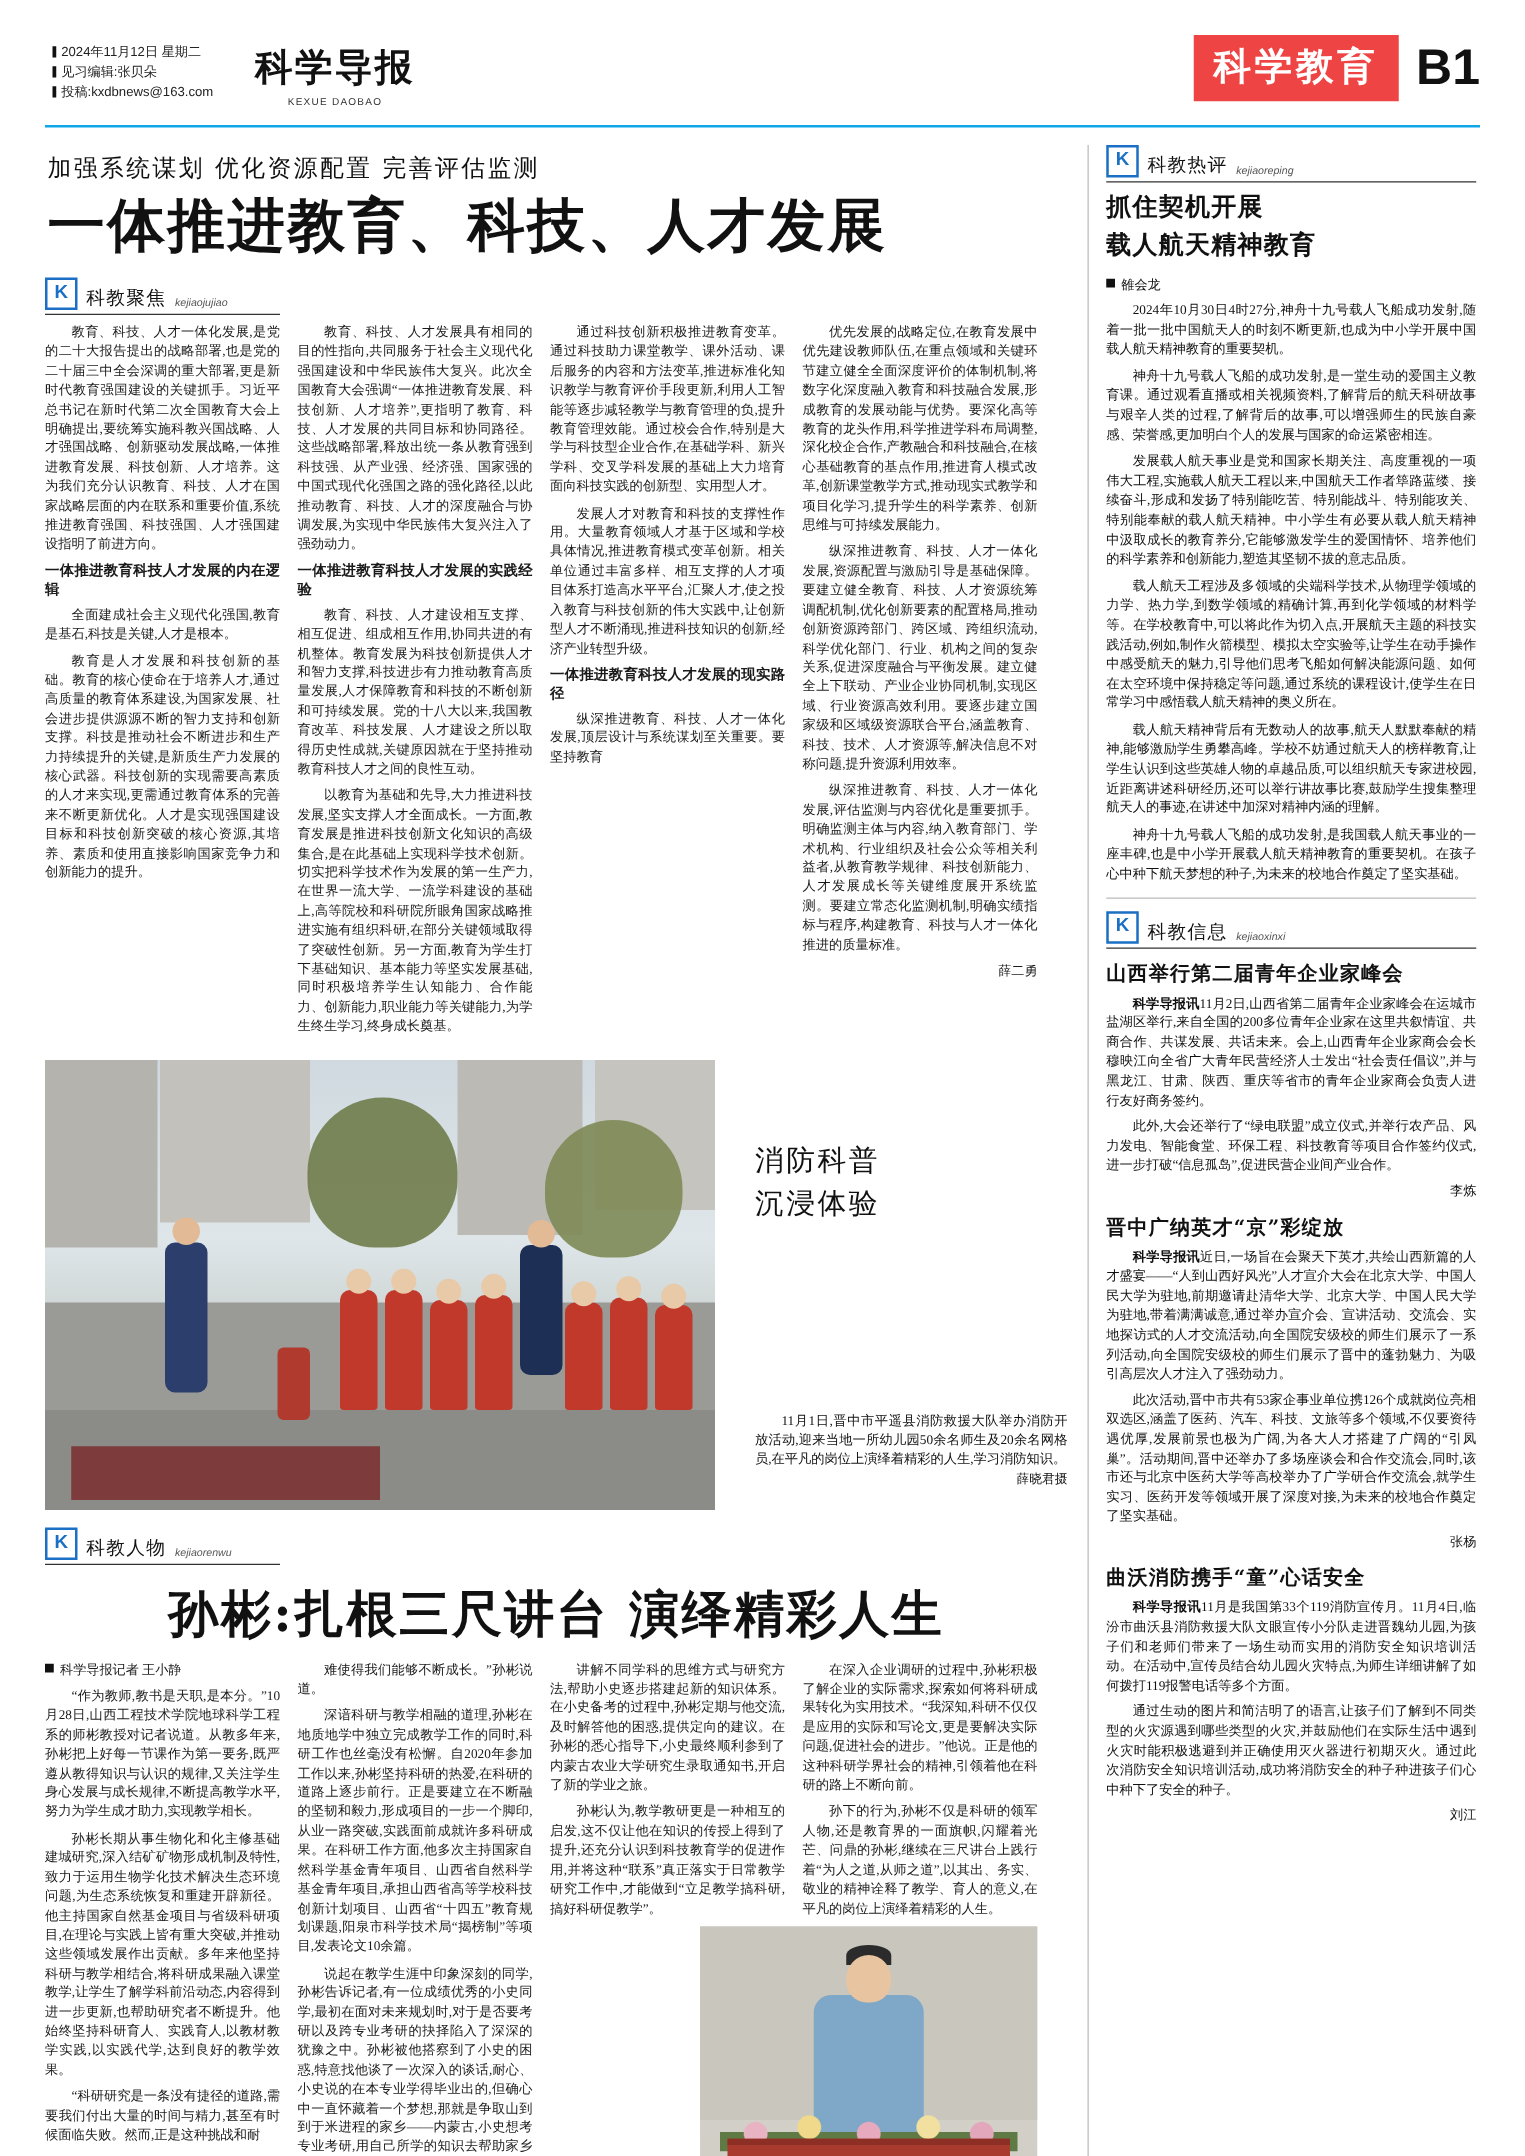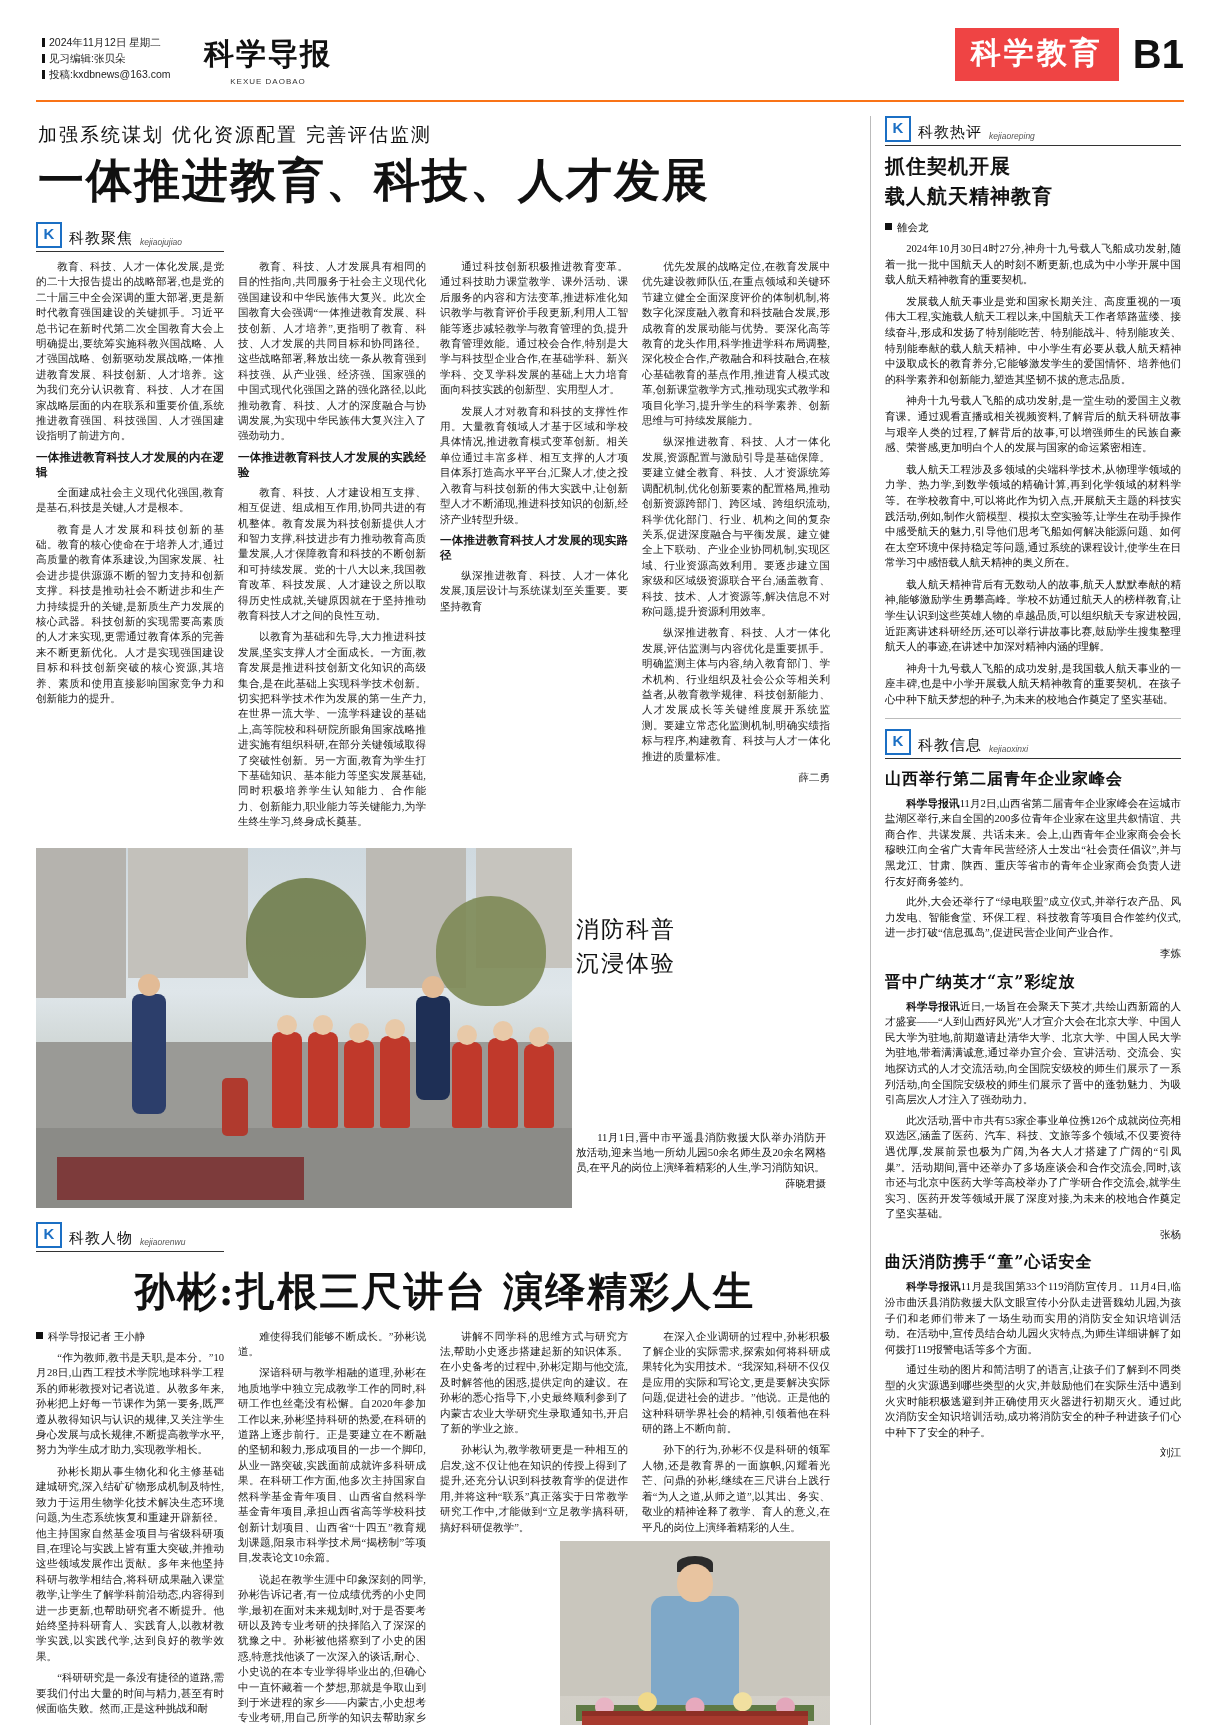--- a/index.html
+++ b/index.html
@@ -1,20 +1,20 @@
 <!DOCTYPE html>
 <html><head>
 <meta charset="utf-8">
 <style>
   html,body{margin:0;padding:0;background:#fff;}
   body{width:1220px;height:1725px;font-family:"Liberation Serif","DejaVu Serif",serif;color:#111;}
   .page{position:relative;width:1220px;height:1725px;background:#fff;box-sizing:border-box;padding:28px 36px 18px 36px;}
 
   
-  .masthead{position:relative;height:72px;border-bottom:2px solid #f97316;}
+  .masthead{position:relative;height:72px;border-bottom:2px solid #0ea5e9;}
   .mh-meta{position:absolute;left:6px;top:6px;font-size:10.5px;line-height:16px;color:#222;font-family:"Liberation Sans",sans-serif;}
   .mh-meta div{white-space:nowrap;}
   .mh-meta .bar{display:inline-block;width:3px;height:9px;background:#111;margin-right:4px;vertical-align:-1px;}
   .mh-logo{position:absolute;left:168px;top:6px;font-size:30px;font-weight:bold;letter-spacing:2px;font-family:"DejaVu Serif",serif;}
   .mh-logo .sub{display:block;font-size:8px;letter-spacing:1px;font-family:"Liberation Sans",sans-serif;font-weight:normal;color:#333;margin-top:2px;text-align:center;}
   .mh-right{position:absolute;right:0;top:0;display:flex;align-items:center;gap:14px;}
   .mh-sec{background:#ef4444;color:#fff;font-size:30px;font-weight:bold;padding:5px 16px 7px 16px;letter-spacing:3px;font-family:"DejaVu Serif",serif;}
   .mh-page{font-size:40px;font-weight:bold;font-family:"Liberation Sans",sans-serif;}
 
   
@@ -34,21 +34,21 @@
 
   
   .cols4{display:flex;gap:14px;}
   .cols4 .c{width:188px;}
   .tcol{font-size:10.6px;line-height:15.4px;text-align:justify;color:#1a1a1a;}
   .tcol p{margin:0 0 6px 0;text-indent:2em;}
   .tcol h4{font-size:11.5px;font-weight:bold;margin:6px 0 4px 0;text-indent:0;}
   .byline{text-align:right;font-size:10.5px;margin-top:4px;}
 
   
-  .photo-row{display:flex;gap:4px;margin-top:12px;}
+  .photo-row{display:flex;gap:32px;margin-top:12px;}
   .photo{width:536px;height:360px;position:relative;overflow:hidden;border:0;}
   .cap-side{width:250px;padding-top:64px;}
   .cap-title{font-size:23px;letter-spacing:2px;line-height:34px;font-family:"DejaVu Serif",serif;}
   .cap-body{font-size:10.6px;line-height:15.4px;text-align:justify;margin-top:150px;}
   .cap-body p{margin:0;text-indent:2em;}
   .cap-credit{text-align:right;font-size:10.2px;margin-top:0;}
 
   
   .person-head{font-size:40px;font-weight:bold;letter-spacing:2px;text-align:center;margin:12px 0 10px 0;font-family:"DejaVu Serif",serif;}
   .reporter{font-size:10.5px;margin:0 0 6px 0;}
@@ -236,22 +236,22 @@
       </div>
 
       <div class="rt-title">
         <div>抓住契机开展</div>
         <div>载人航天精神教育</div>
       </div>
       <div class="rt-author"><span class="sq"></span><span>雒会龙</span></div>
 
       <div class="rt-body">
         <p>2024年10月30日4时27分,神舟十九号载人飞船成功发射,随着一批一批中国航天人的时刻不断更新,也成为中小学开展中国载人航天精神教育的重要契机。</p>
+        <p>神舟十九号载人飞船的成功发射,是一堂生动的爱国主义教育课。通过观看直播或相关视频资料,了解背后的航天科研故事与艰辛人类的过程,了解背后的故事,可以增强师生的民族自豪感、荣誉感,更加明白个人的发展与国家的命运紧密相连。</p>
         <p>发展载人航天事业是党和国家长期关注、高度重视的一项伟大工程,实施载人航天工程以来,中国航天工作者筚路蓝缕、接续奋斗,形成和发扬了特别能吃苦、特别能战斗、特别能攻关、特别能奉献的载人航天精神。中小学生有必要从载人航天精神中汲取成长的教育养分,它能够激发学生的爱国情怀、培养他们的科学素养和创新能力,塑造其坚韧不拔的意志品质。</p>
-        <p>神舟十九号载人飞船的成功发射,是一堂生动的爱国主义教育课。通过观看直播或相关视频资料,了解背后的航天科研故事与艰辛人类的过程,了解背后的故事,可以增强师生的民族自豪感、荣誉感,更加明白个人的发展与国家的命运紧密相连。</p>
         <p>载人航天工程涉及多领域的尖端科学技术,从物理学领域的力学、热力学,到数学领域的精确计算,再到化学领域的材料学等。在学校教育中,可以将此作为切入点,开展航天主题的科技实践活动,例如,制作火箭模型、模拟太空实验等,让学生在动手操作中感受航天的魅力,引导他们思考飞船如何解决能源问题、如何在太空环境中保持稳定等问题,通过系统的课程设计,使学生在日常学习中感悟载人航天精神的奥义所在。</p>
         <p>载人航天精神背后有无数动人的故事,航天人默默奉献的精神,能够激励学生勇攀高峰。学校不妨通过航天人的榜样教育,让学生认识到这些英雄人物的卓越品质,可以组织航天专家进校园,近距离讲述科研经历,还可以举行讲故事比赛,鼓励学生搜集整理航天人的事迹,在讲述中加深对精神内涵的理解。</p>
         <p>神舟十九号载人飞船的成功发射,是我国载人航天事业的一座丰碑,也是中小学开展载人航天精神教育的重要契机。在孩子心中种下航天梦想的种子,为未来的校地合作奠定了坚实基础。</p>
       </div>
 
       <hr class="hr-thin">
 
       <div class="collabel">
         <div class="kbox">K</div>
         <div class="cl-cn">科教信息</div>

